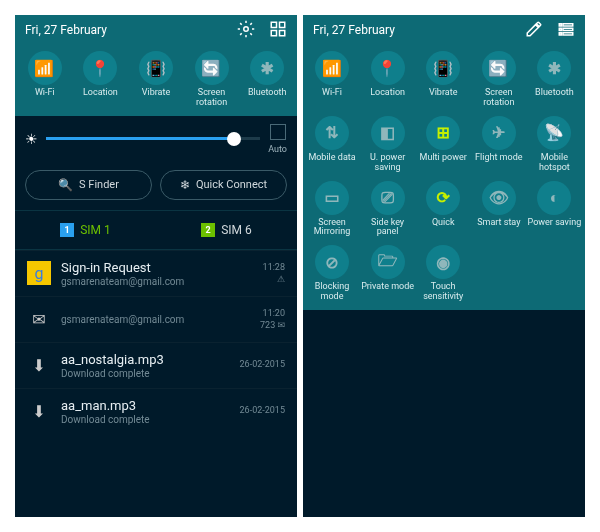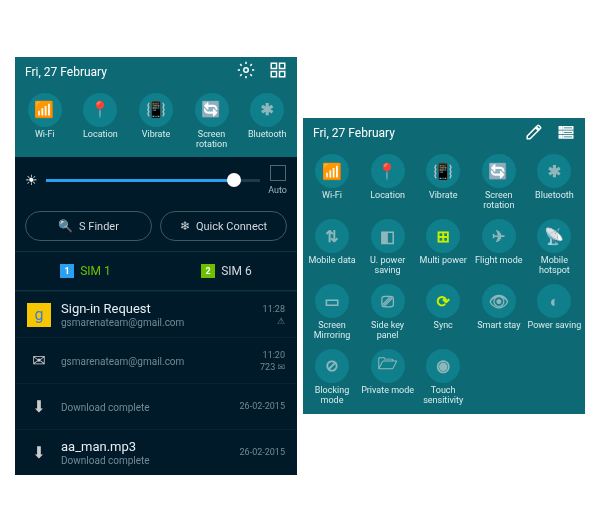--- a/index.html
+++ b/index.html
@@ -1,17 +1,17 @@
 <!DOCTYPE html>
 <html><head>
 <meta charset="utf-8">
 <style>
   * { margin: 0; padding: 0; box-sizing: border-box; }
   body { background: #fff; font-family: -apple-system, "Segoe UI", Roboto, sans-serif; font-size: 11px; }
-  .screens { display: flex; width: 600px; height: 532px; padding: 15px; gap: 6px; background: #fff; align-items: center; }
+  .screens { display: flex; width: 600px; height: 532px; padding: 15px; gap: 6px; background: #fff; }
   .screen { flex: 1; background: #001a2a; color: #d0d8dc; display: flex; flex-direction: column; overflow: hidden; }
 
   .status-bar { height: 30px; display: flex; align-items: center; justify-content: space-between; padding: 0 10px; background: #0d6a75; color: #fff; font-size: 12px; }
   .status-bar .right { display: flex; gap: 14px; align-items: center; }
 
   .toggle-row { display: flex; justify-content: space-around; padding: 6px 2px 8px; background: #0d6a75; }
   .toggle { display: flex; flex-direction: column; align-items: center; width: 54px; }
   .toggle .circ { width: 34px; height: 34px; border-radius: 50%; background: #0f7f8c; display: flex; align-items: center; justify-content: center; margin-bottom: 3px; }
   .toggle .circ.active svg, .toggle .circ.active .glyph { color: #c6f000; }
   .toggle .circ svg, .toggle .circ .glyph { color: #8fb7bb; font-size: 16px; }
@@ -161,20 +161,21 @@
         <div class="notif">
           <div class="nicon">✉</div>
           <div class="body">
             <div class="sub">gsmarenateam@gmail.com</div>
           </div>
           <div class="meta"><span class="t">11:20</span><span>723 ✉</span></div>
         </div>
         <div class="notif">
           <div class="nicon">⬇</div>
           <div class="body">
+            <div class="title">aa_nostalgia.mp3</div>
             <div class="sub">Download complete</div>
           </div>
           <div class="meta">
             <span class="t">26-02-2015</span>
           </div>
         </div>
         <div class="notif">
           <div class="nicon">⬇</div>
           <div class="body">
             <div class="title">aa_man.mp3</div>
@@ -279,21 +280,21 @@
         <div class="toggle">
           <div class="circ">
             <span class="glyph">⎚</span>
           </div>
           <div class="lbl">Side key panel</div>
         </div>
         <div class="toggle">
           <div class="circ active">
             <span class="glyph">⟳</span>
           </div>
-          <div class="lbl">Sync</div>
+          <div class="lbl">Quick</div>
         </div>
         <div class="toggle">
           <div class="circ">
             <span class="glyph">👁</span>
           </div>
           <div class="lbl">Smart stay</div>
         </div>
         <div class="toggle">
           <div class="circ">
             <span class="glyph">◐</span>

